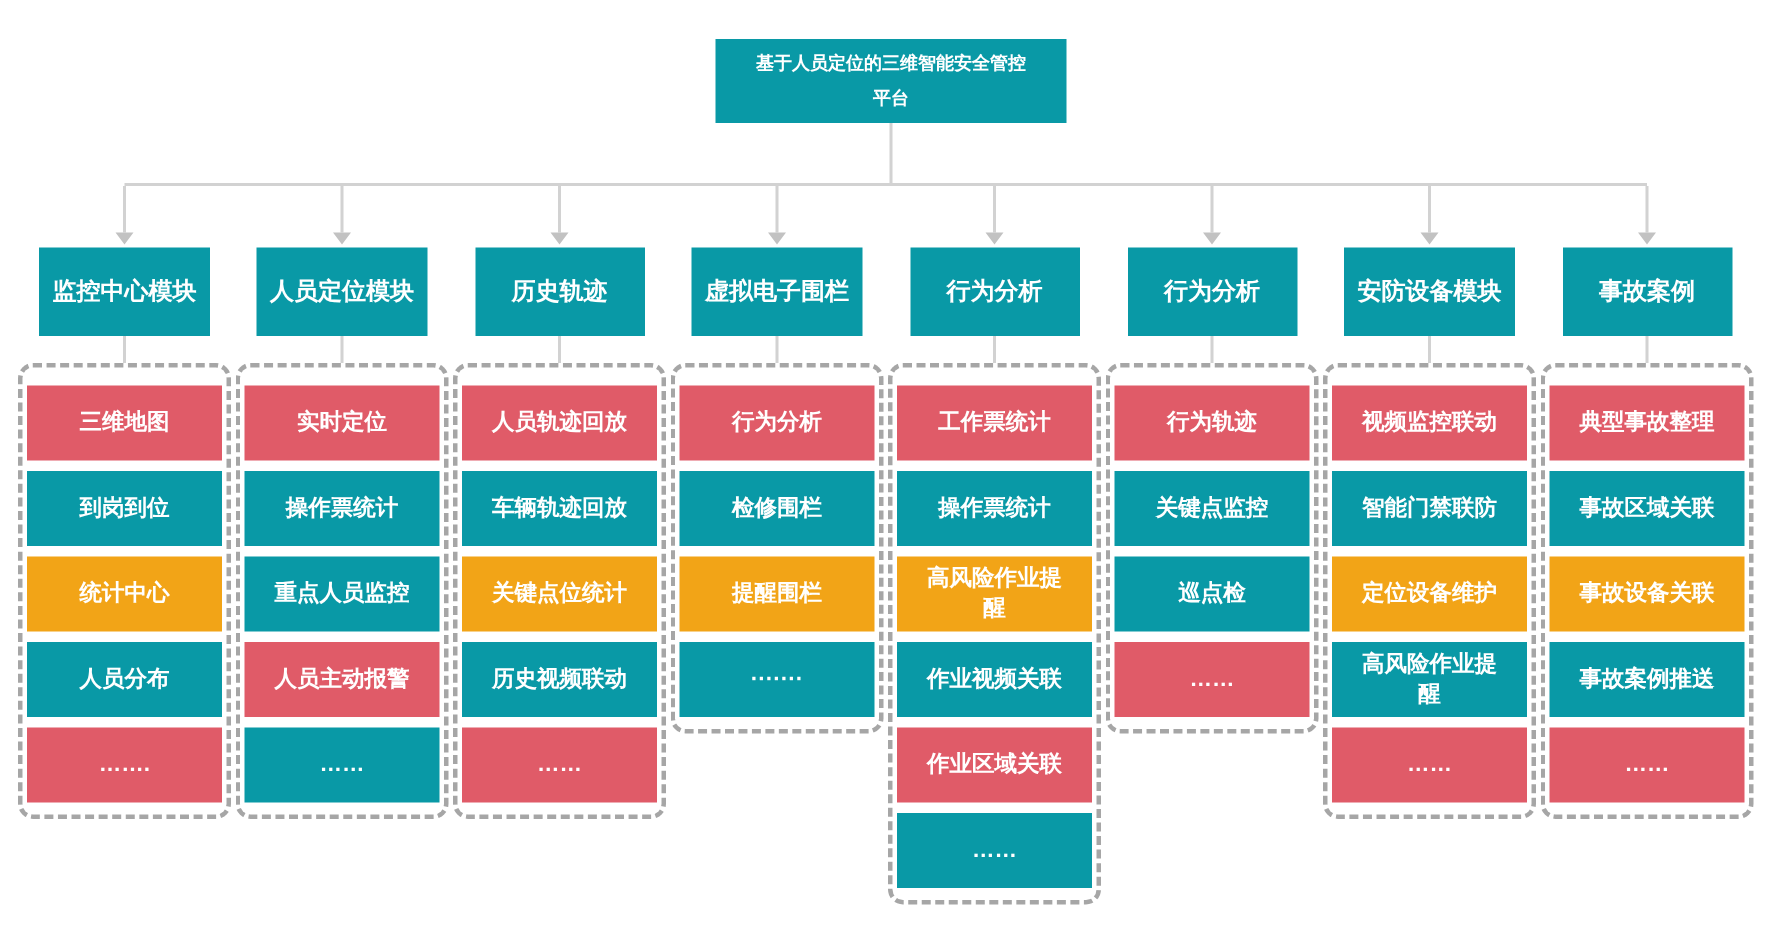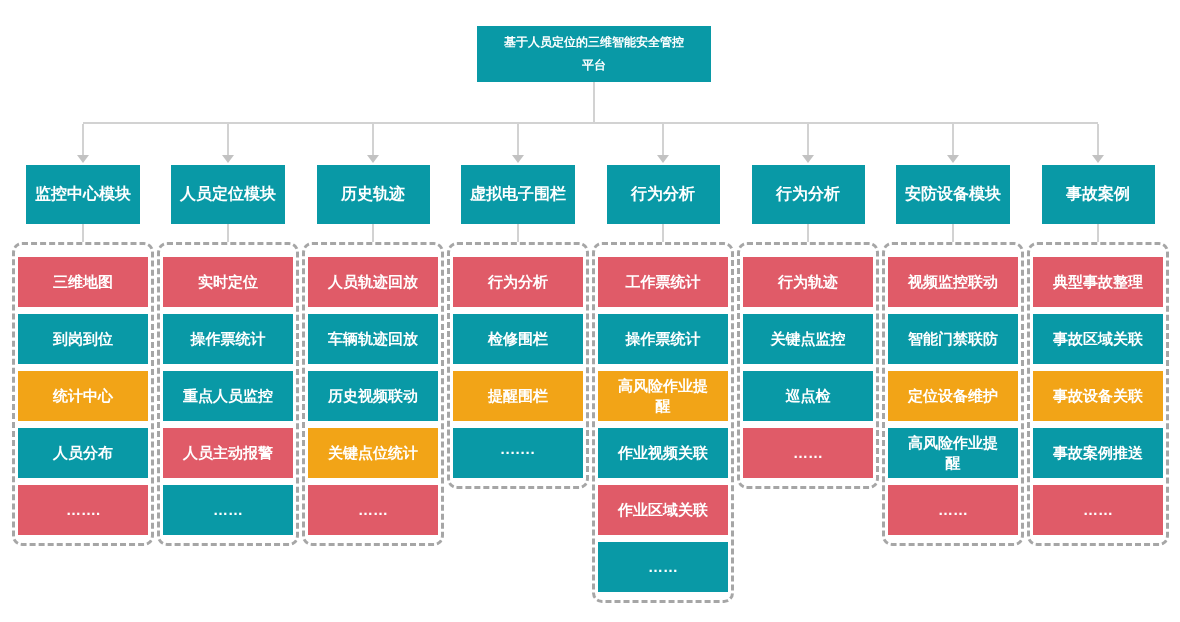--- a/index.html
+++ b/index.html
@@ -93,22 +93,22 @@
           <div class="item teal">重点人员监控</div>
           <div class="item red">人员主动报警</div>
           <div class="item teal">……</div>
         </div>
       </div>
       <div class="column">
         <div class="module-header">历史轨迹</div>
         <div class="group">
           <div class="item red">人员轨迹回放</div>
           <div class="item teal">车辆轨迹回放</div>
+          <div class="item orange">关键点位统计</div>
           <div class="item teal">历史视频联动</div>
-          <div class="item orange">关键点位统计</div>
           <div class="item red">……</div>
         </div>
       </div>
       <div class="column">
         <div class="module-header">虚拟电子围栏</div>
         <div class="group">
           <div class="item red">行为分析</div>
           <div class="item teal">检修围栏</div>
           <div class="item orange">提醒围栏</div>
           <div class="item teal">·······</div>

